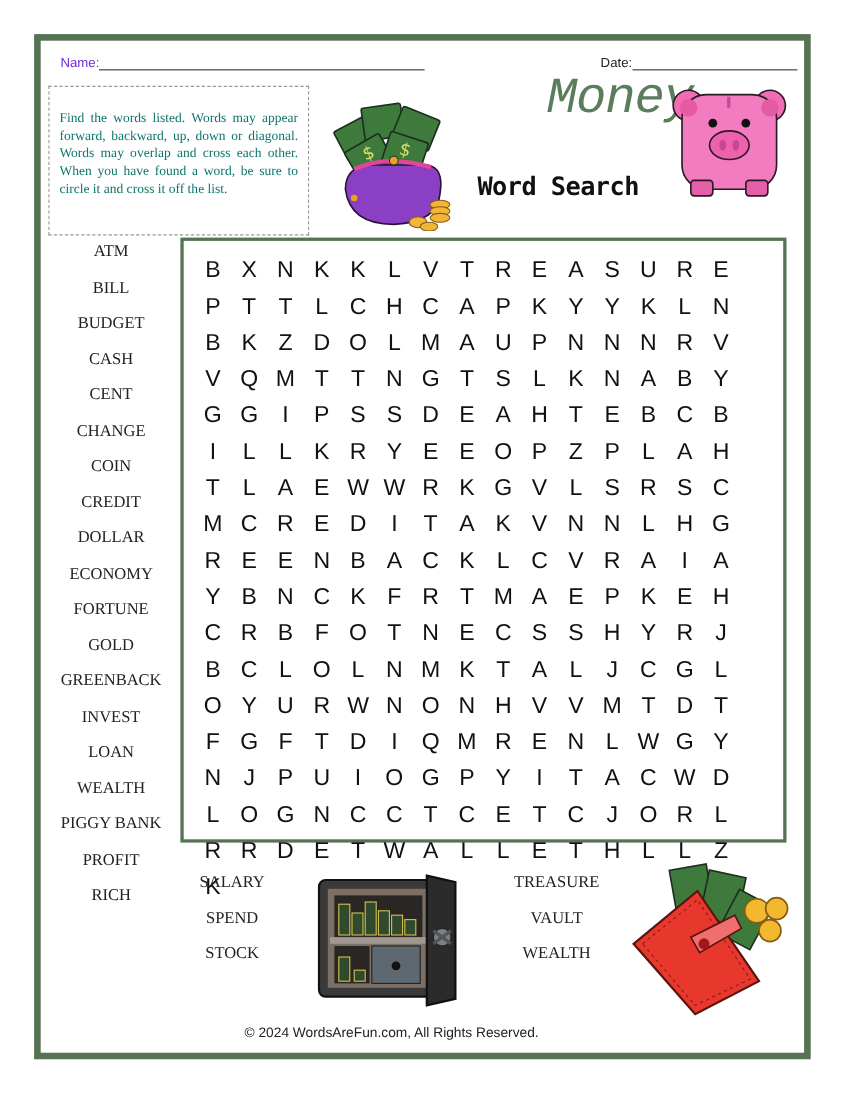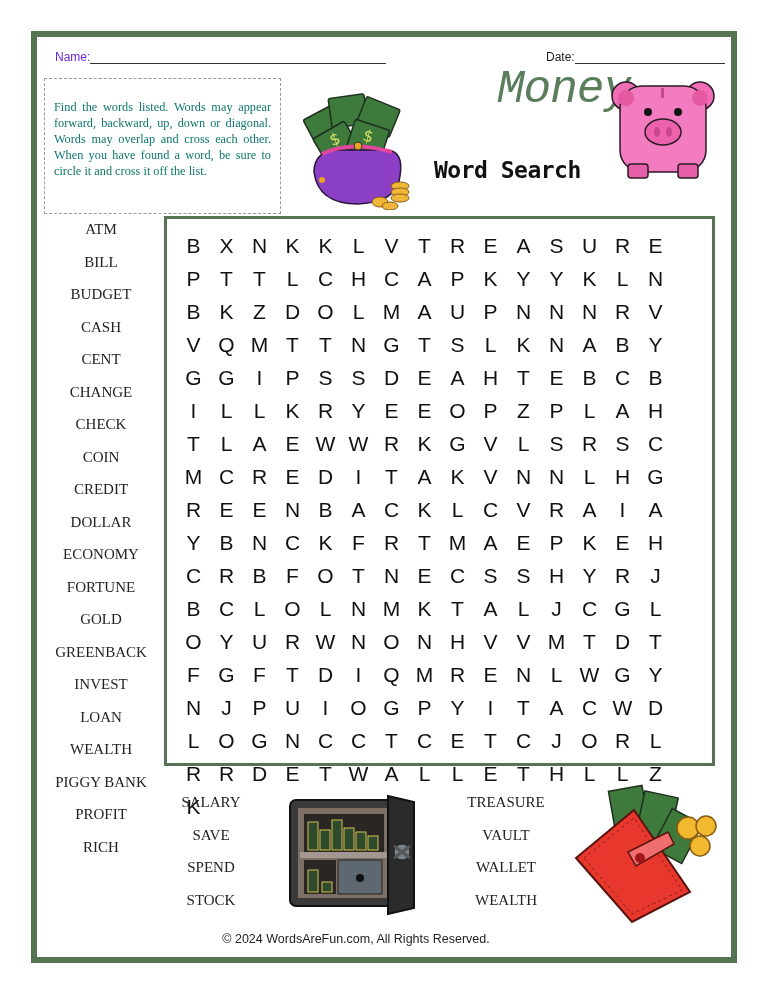--- a/index.html
+++ b/index.html
@@ -79,21 +79,20 @@
   <rect x="53" y="14" width="3" height="10" fill="#c94691"></rect>
 </svg>
 
 <div class="word-list-left">
   <div class="word-item">ATM</div>
   <div class="word-item">BILL</div>
   <div class="word-item">BUDGET</div>
   <div class="word-item">CASH</div>
   <div class="word-item">CENT</div>
   <div class="word-item">CHANGE</div>
-  <div class="word-item">CHECK</div>
   <div class="word-item">COIN</div>
   <div class="word-item">CREDIT</div>
   <div class="word-item">DOLLAR</div>
   <div class="word-item">ECONOMY</div>
   <div class="word-item">FORTUNE</div>
   <div class="word-item">GOLD</div>
   <div class="word-item">GREENBACK</div>
   <div class="word-item">INVEST</div>
   <div class="word-item">LOAN</div>
   <div class="word-item">WEALTH</div>
@@ -358,21 +357,20 @@
       <div class="cell">H</div>
       <div class="cell">L</div>
       <div class="cell">L</div>
       <div class="cell">Z</div>
       <div class="cell">K</div>
     </div>
 </div>
 
 <div class="word-col" style="left:161px;top:791px">
   <div class="word-item">SALARY</div>
-  <div class="word-item">SAVE</div>
   <div class="word-item">SPEND</div>
   <div class="word-item">STOCK</div>
 </div>
 
 <svg class="illus" style="left:286px;top:790px" width="142" height="128" viewBox="0 0 142 128">
   <rect x="4" y="10" width="108" height="106" rx="6" fill="#3b3a3a" stroke="#111" stroke-width="2"></rect>
   <rect x="12" y="18" width="92" height="90" fill="#7c6f66"></rect>
   <rect x="18" y="24" width="80" height="38" fill="#2a2624"></rect>
   <g fill="#2f4a2d" stroke="#d4c24e" stroke-width="1">
     <rect x="22" y="32" width="10" height="28"></rect>
@@ -391,21 +389,20 @@
   <rect x="52" y="70" width="44" height="34" fill="#5e6870" stroke="#222"></rect>
   <circle cx="74" cy="88" r="4" fill="#111"></circle>
   <path d="M102 6 L128 12 L128 118 L102 124 Z" fill="#2b2b2b" stroke="#111" stroke-width="2"></path>
   <circle cx="116" cy="62" r="8" fill="#7a8088" stroke="#222"></circle>
   <path d="M108 56 L124 68 M124 56 L108 68" stroke="#555" stroke-width="3"></path>
 </svg>
 
 <div class="word-col" style="left:456px;top:791px">
   <div class="word-item">TREASURE</div>
   <div class="word-item">VAULT</div>
-  <div class="word-item">WALLET</div>
   <div class="word-item">WEALTH</div>
 </div>
 
 <svg class="illus" style="left:568px;top:780px" width="150" height="144" viewBox="0 0 150 144">
   <g stroke="#1f2f1f" stroke-width="1.5">
     <rect x="44" y="8" width="34" height="44" fill="#3e7a3c" transform="rotate(-10 61 30)"></rect>
     <rect x="72" y="14" width="34" height="44" fill="#3e7a3c" transform="rotate(12 89 36)"></rect>
     <rect x="92" y="34" width="34" height="44" fill="#3e7a3c" transform="rotate(28 109 56)"></rect>
   </g>
   <g fill="#f1b830" stroke="#8a5b10" stroke-width="1.5">

